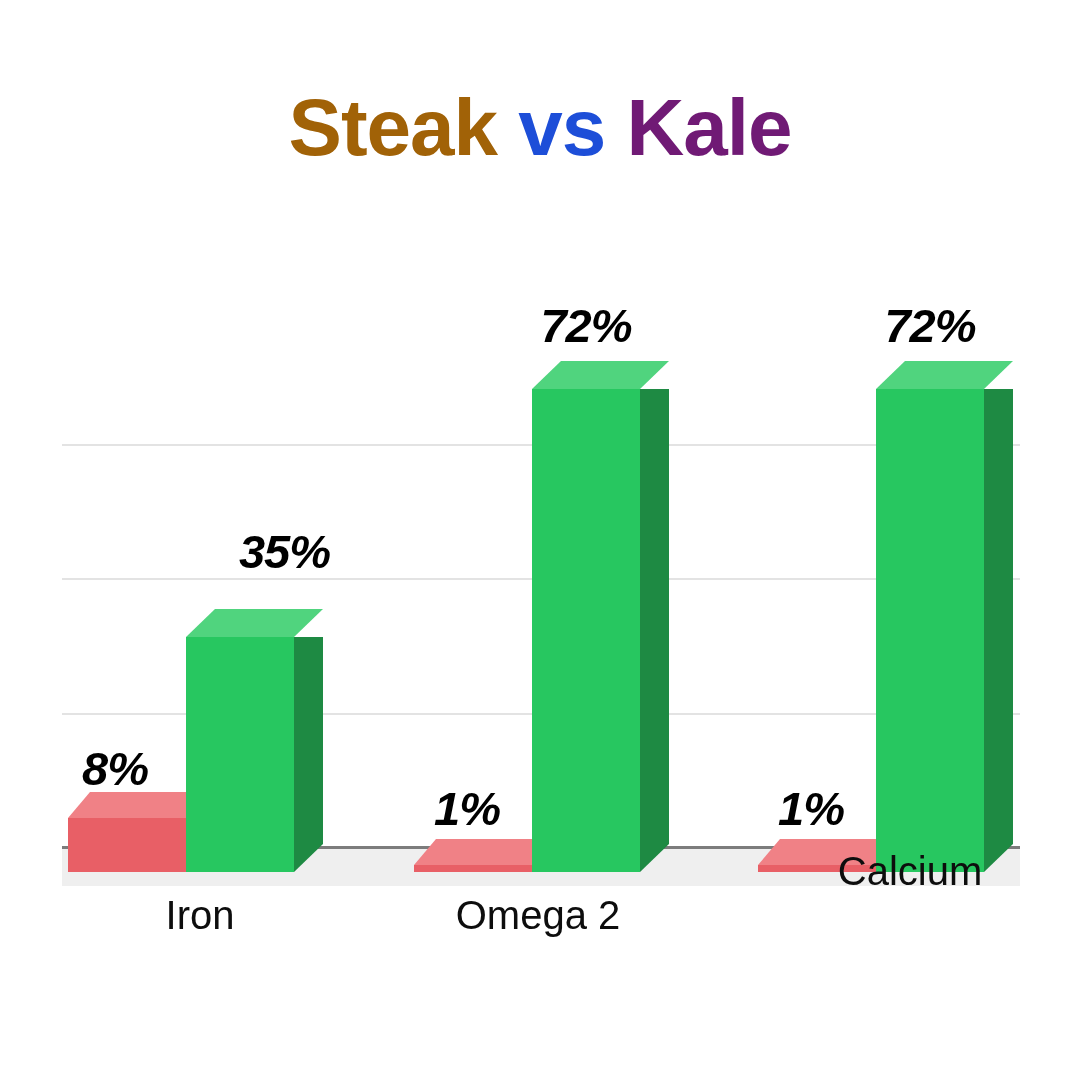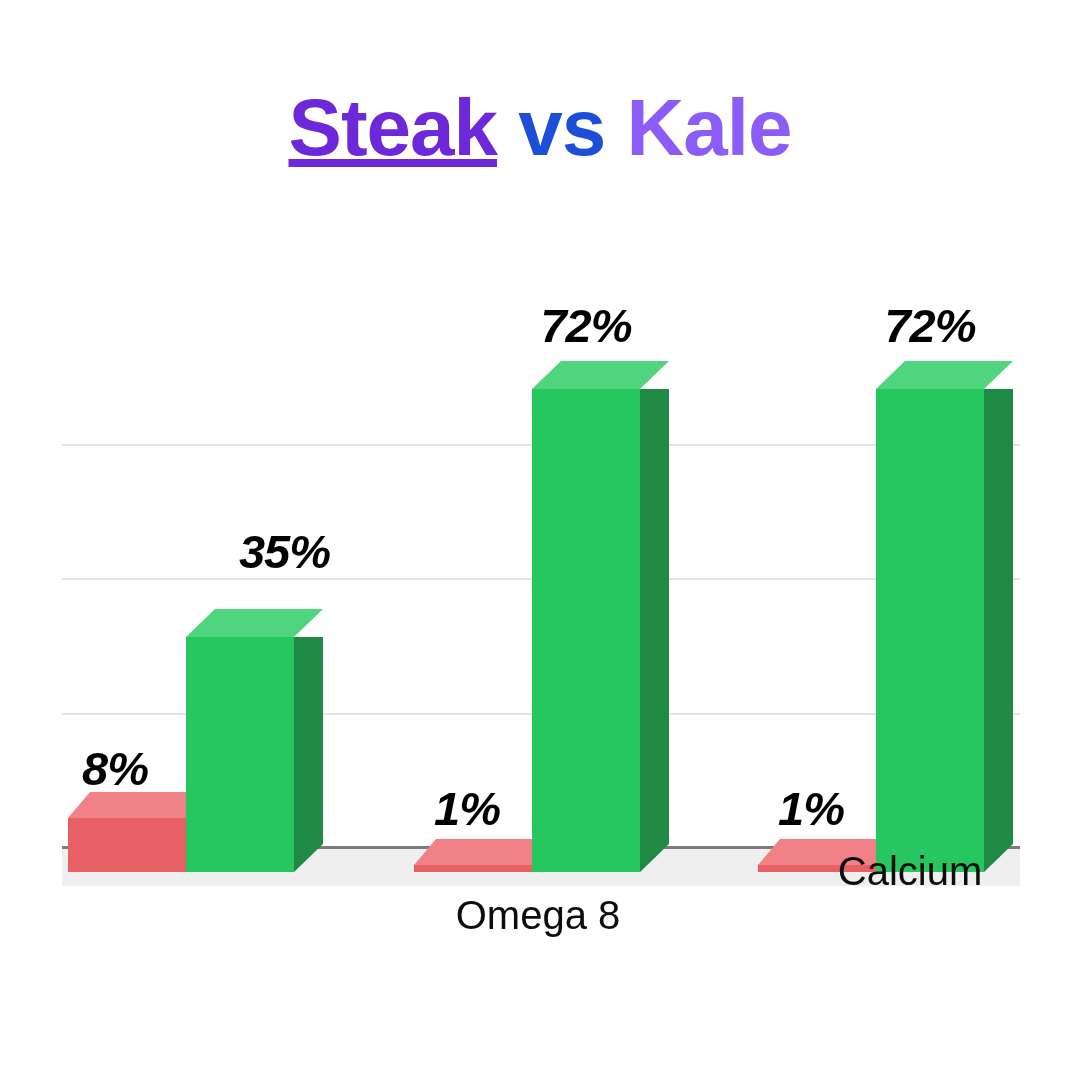--- a/index.html
+++ b/index.html
@@ -30,23 +30,23 @@
     width: 1080px;
     text-align: center;
   }
   .chart-title {
     font-size: 80px;
     font-weight: bold;
     line-height: 1.0;
     letter-spacing: -1px;
     white-space: nowrap;
   }
-  .t-steak { color: #6d28d9; text-decoration: underline; }
+  .t-steak { color: #a16207; }
   .t-vs    { color: #1d4ed8; }
-  .t-kale  { color: #8b5cf6; }
+  .t-kale  { color: #701a75; }
   .chart-subtitle {
     margin-top: 14px;
     font-size: 49px;
     font-weight: bold;
     color: #1A5A9E;
     letter-spacing: -0.5px;
     line-height: 1.05;
   }
 
   
@@ -183,37 +183,38 @@
     </div>
 
     <div class="bar3d" style="left:186px; top:637px; width:108px; height:235px;">
       <div class="bar-side g-side" style="left:108px; width:29px; clip-path:polygon(0 0, 100% -11.9%, 100% 88.1%, 0 100%);"></div>
       <div class="bar-top g-top" style="top:-28px; height:28px; left:0; width:137px;
                   clip-path:polygon(0 100%, 29px 0, 137px 0, 108px 100%);"></div>
       <div class="bar-front g-front"></div>
     </div>
     <div class="value-label" style="left:60px; top:745px; width:110px;">8%</div>
     <div class="value-label" style="left:180px; top:528px; width:150px;text-align:right;">35%</div>
+    <div class="cat-label" style="left:100px; top:895px; width:200px;">Iron</div>
 
     <div class="bar3d" style="left:414px; top:865px; width:118px; height:7px;">
       <div class="bar-side r-side" style="left:118px; width:0px;"></div>
       <div class="bar-top r-top" style="top:-26px; height:26px; left:0; width:118px;
                   clip-path:polygon(0 100%, 22px 0, 100% 0, 100% 100%);"></div>
       <div class="bar-front r-front"></div>
     </div>
 
     <div class="bar3d" style="left:532px; top:389px; width:108px; height:483px;">
       <div class="bar-side g-side" style="left:108px; width:29px; clip-path:polygon(0 0, 100% -5.8%, 100% 94.2%, 0 100%);"></div>
       <div class="bar-top g-top" style="top:-28px; height:28px; left:0; width:137px;
                   clip-path:polygon(0 100%, 29px 0, 137px 0, 108px 100%);"></div>
       <div class="bar-front g-front"></div>
     </div>
     <div class="value-label" style="left:412px; top:785px; width:110px;">1%</div>
     <div class="value-label" style="left:511px; top:302px; width:150px;">72%</div>
-    <div class="cat-label" style="left:428px; top:895px; width:220px;">Omega 8</div>
+    <div class="cat-label" style="left:428px; top:895px; width:220px;">Omega 2</div>
 
     <div class="bar3d" style="left:758px; top:865px; width:118px; height:7px;">
       <div class="bar-side r-side" style="left:118px; width:0px;"></div>
       <div class="bar-top r-top" style="top:-26px; height:26px; left:0; width:118px;
                   clip-path:polygon(0 100%, 22px 0, 100% 0, 100% 100%);"></div>
       <div class="bar-front r-front"></div>
     </div>
 
     <div class="bar3d" style="left:876px; top:389px; width:108px; height:483px;">
       <div class="bar-side g-side" style="left:108px; width:29px; clip-path:polygon(0 0, 100% -5.8%, 100% 94.2%, 0 100%);"></div>

